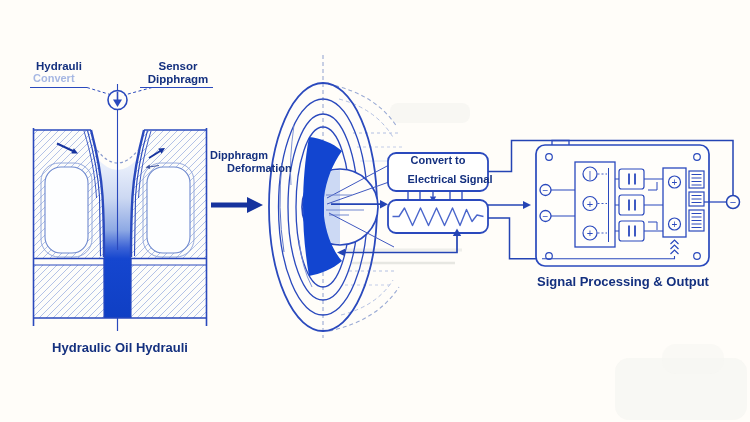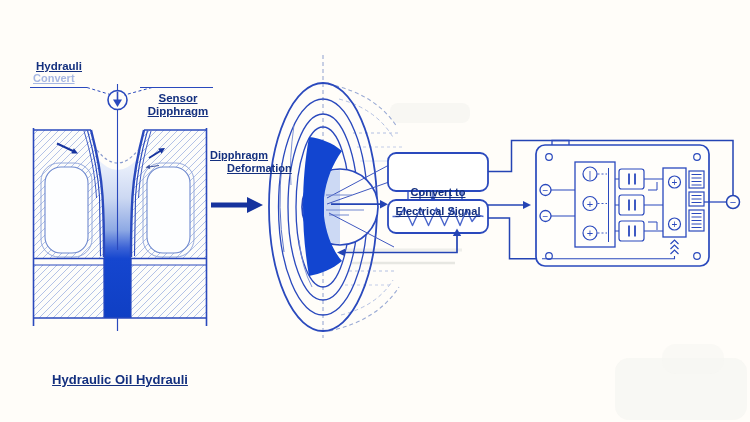--- a/index.html
+++ b/index.html
@@ -1,20 +1,20 @@
 <!DOCTYPE html>
 <html><head>
 <meta charset="utf-8">
 <style>
   html,body{margin:0;padding:0;background:#ffffff;}
   .stage{position:relative;width:750px;height:422px;background:#fffdf9;overflow:hidden;
          font-family:"Liberation Sans",sans-serif;}
   .stage svg{position:absolute;left:0;top:0;}
-  .lbl{position:absolute;font-weight:bold;color:#14307f;line-height:1.12;white-space:nowrap;text-decoration:underline;}
-  .lbl.center{text-align:center;white-space:normal;margin-top:32px;}
+  .lbl{position:absolute;font-weight:bold;color:#14307f;line-height:1.12;white-space:nowrap;}
+  .lbl.center{text-align:center;white-space:normal;}
   .lbl.ghost{color:#a6b7e3;}
   .wm{position:absolute;background:#f6f6f2;opacity:.75;border-radius:14px;}
   .glyph{font-family:"Liberation Sans",sans-serif;fill:#2a49bd;}
 </style>
 </head>
 <body>
 
 <div class="stage">
 
   <div class="wm" style="left:615px;top:358px;width:132px;height:62px;"></div>
@@ -251,16 +251,17 @@
   <div class="lbl" style="left:36px;top:60px;font-size:11.5px;">Hydrauli</div>
   <div class="lbl ghost" style="left:33px;top:72px;font-size:11px;">Convert</div>
 
   <div class="lbl center" style="left:139px;top:60px;width:78px;font-size:11.5px;">Sensor</div>
   <div class="lbl center" style="left:139px;top:72.5px;width:78px;font-size:11.5px;">Dipphragm</div>
 
   <div class="lbl" style="left:210px;top:149px;font-size:11px;">Dipphragm</div>
   <div class="lbl" style="left:210px;top:162px;font-size:11px;padding-left:17px;">Deformation</div>
 
   <div class="lbl center" style="left:388px;top:154px;width:100px;font-size:11px;">Convert to</div>
-  <div class="lbl center" style="left:388px;top:173px;width:100px;font-size:11px;">Electrical Signal</div>
+  <div class="lbl center" style="left:388px;top:173px;width:100px;font-size:11px;padding-left:12px;">Electrical Signal</div>
 
   <div class="lbl center" style="left:32px;top:341px;width:176px;font-size:13px;">Hydraulic Oil Hydrauli</div>
+  <div class="lbl center" style="left:532px;top:275px;width:182px;font-size:13px;">Signal Processing &amp; Output</div>
 </div>
 
 </body></html>

